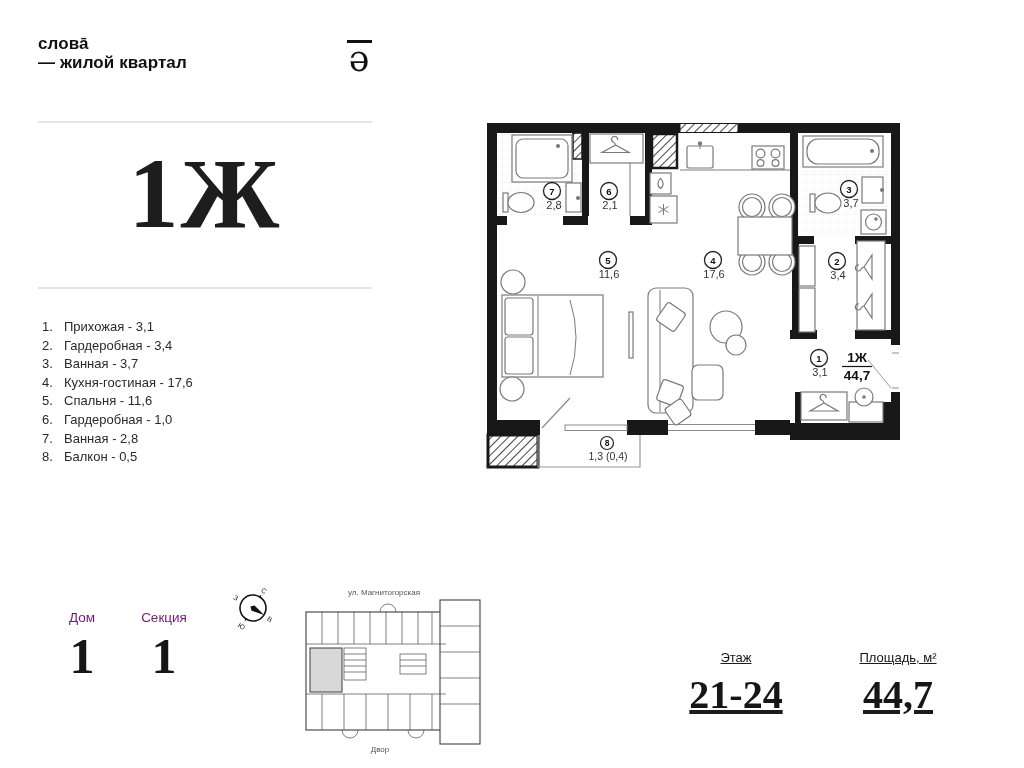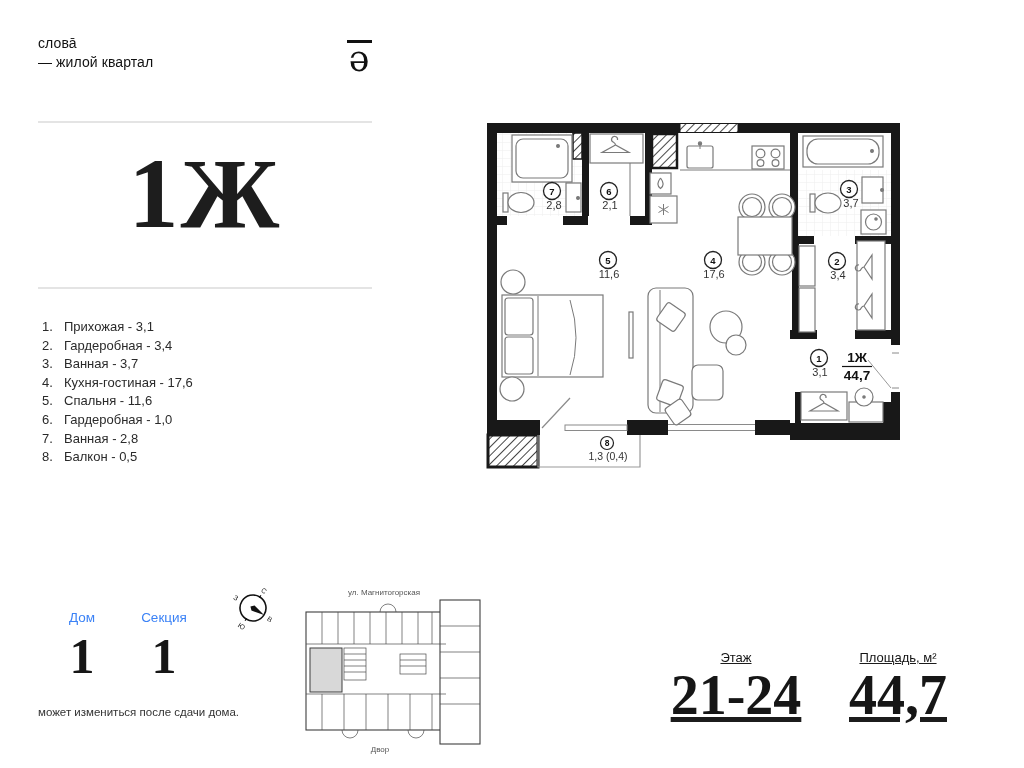--- a/index.html
+++ b/index.html
@@ -1,51 +1,51 @@
 <!DOCTYPE html>
 <html><head>
 <meta charset="utf-8">
 <style>
   html,body{margin:0;padding:0;}
   body{width:1024px;height:768px;background:#ffffff;position:relative;overflow:hidden;
        font-family:"Liberation Sans",sans-serif;color:#1c1c1c;}
   .abs{position:absolute;}
 
   
-  .brand{left:38px;top:34px;font-size:14px;font-weight:normal;line-height:19px;letter-spacing:.1px;color:#111;}
+  .brand{left:38px;top:34px;font-size:17px;font-weight:bold;line-height:19px;letter-spacing:.1px;color:#111;}
   .mark-bar{left:347px;top:40px;width:25px;height:3px;background:#111;}
   .mark{left:341px;top:41px;width:36px;text-align:center;font-family:"DejaVu Serif",serif;
         font-size:35px;line-height:36px;color:#111;}
 
   .rule{left:38px;width:334px;height:2px;background:#e4e4e4;}
   .r1{top:121px;} .r2{top:287px;}
 
   .plan-title{left:38px;top:144px;width:334px;text-align:center;
               font-family:"Liberation Serif","DejaVu Serif",serif;font-weight:bold;
               font-size:100px;line-height:100px;color:#1d1d1d;letter-spacing:2px;}
 
   
   .room-list{left:42px;top:320px;font-size:13px;color:#2a2a2a;}
   .room-row{display:flex;margin-bottom:5.6px;line-height:13px;}
   .room-num{width:22px;flex:0 0 22px;}
 
   
   .stat-sm{top:610px;text-align:center;}
-  .stat-sm .lbl{font-size:13.5px;color:#3b82f6;}
+  .stat-sm .lbl{font-size:13.5px;color:#701a75;}
   .stat-sm .val{font-family:"Liberation Serif","DejaVu Serif",serif;font-weight:bold;
                 font-size:50px;line-height:50px;margin-top:6px;color:#161616;}
   .house{left:56px;width:52px;} .section{left:126px;width:76px;text-align:center;}
 
   .footnote{left:38px;top:703px;font-size:11.5px;line-height:18px;color:#333;}
 
   
   .stat-bg{top:650px;text-align:center;text-decoration:underline;}
   .stat-bg .lbl{font-size:13px;color:#141414;}
   .stat-bg .val{font-family:"Liberation Serif","DejaVu Serif",serif;font-weight:bold;
-                font-size:56px;line-height:54px;margin-top:3px;color:#161616;}
+                font-size:40px;line-height:54px;margin-top:3px;color:#161616;}
   .floor{left:648px;width:176px;} .area{left:810px;width:176px;}
 
   svg text{font-family:"Liberation Sans",sans-serif;}
 </style>
 </head>
 <body>
 
 <div class="abs brand">
   <div>слова̄</div>
   <div>— жилой квартал</div>
@@ -151,21 +151,20 @@
     <line x1="112" y1="78" x2="138" y2="78"></line>
       <line x1="112" y1="84" x2="138" y2="84"></line>
     <path d="M54 148 a8 8 0 0 0 16 0"></path>
     <path d="M120 148 a8 8 0 0 0 16 0"></path>
     <path d="M92 30 a8 8 0 0 1 16 0"></path>
   </g>
   <text x="92" y="170" font-size="8" fill="#555" text-anchor="middle">Двор</text>
 </svg>
 
 <div class="abs footnote">
-  <div>может измениться после сдачи дома.</div>
 </div>
 
 <div class="abs stat-bg floor">
   <div class="lbl">Этаж</div>
   <div class="val">21-24</div>
 </div>
 <div class="abs stat-bg area">
   <div class="lbl">Площадь, м²</div>
   <div class="val">44,7</div>
 </div>

